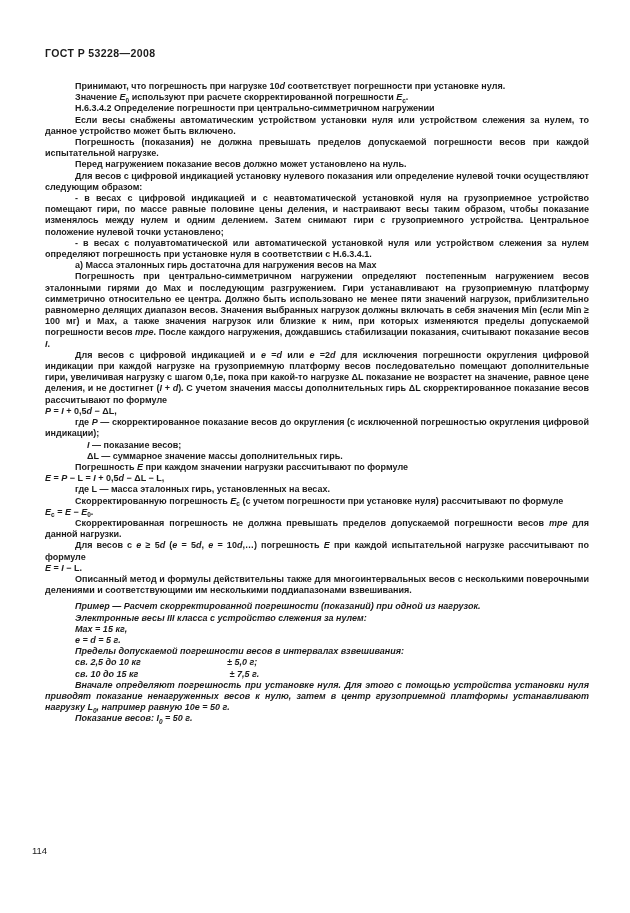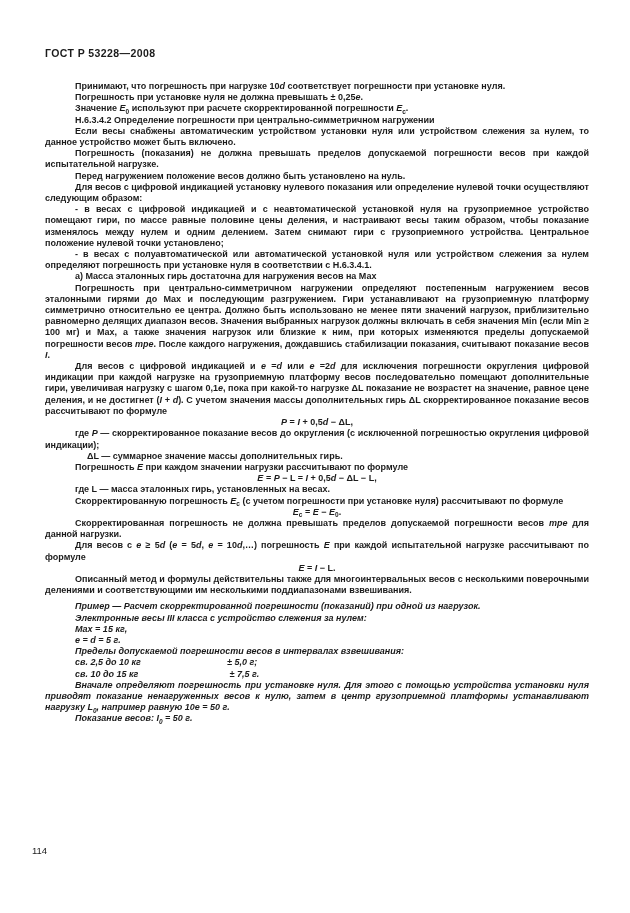--- a/index.html
+++ b/index.html
@@ -12,51 +12,51 @@
     position:absolute; left:45px; top:47px;
     font-size:10.5px; font-weight:bold; letter-spacing:0.4px;
   }
   .content {
     position:absolute; left:45px; top:81px; width:544px;
     font-size:9px; line-height:11.2px;
   }
   .content p { margin:0;font-weight:bold; }
   .p-body    { text-indent:30px; text-align:justify; }
   .p-deflist { text-indent:42px; text-align:justify; }
-  .p-formula { margin:8px 0; text-align:center; }
+  .p-formula { margin:8px 0; }
   .p-example { text-indent:30px; text-align:justify; font-weight:bold; font-style:italic; }
   .p-limits  { padding-left:30px; font-weight:bold; font-style:italic; }
   .limit-range { display:inline-block; width:152px; }
   .p-body + .p-example { margin-top:5px; }
   .page-number { position:absolute; left:32px; top:845px; font-size:9.5px; }
   sub { font-size:6.5px; vertical-align:baseline; position:relative; top:2.5px; }
   i { font-style:italic; }
 </style>
 </head>
 <body>
 
 <div class="page">
   <div class="doc-header">ГОСТ Р 53228—2008</div>
 
   <div class="content">
       <p class="p-body">Принимают, что погрешность при нагрузке 10<i>d</i> соответствует погрешности при установке нуля.</p>
-      <p class="p-body">Погрешность при установке нуля не должна превышать ± 0,25<i>е</i>.</p>
       <p class="p-body">Значение <i>Е</i><sub>0</sub> используют при расчете скорректированной погрешности <i>Е</i><sub>с</sub>.</p>
       <p class="p-body">Н.6.3.4.2 Определение погрешности при центрально-симметричном нагружении</p>
       <p class="p-body">Если весы снабжены автоматическим устройством установки нуля или устройством слежения за нулем, то данное устройство может быть включено.</p>
       <p class="p-body">Погрешность (показания) не должна превышать пределов допускаемой погрешности весов при каждой испытательной нагрузке.</p>
-      <p class="p-body">Перед нагружением положение весов должно быть установлено на нуль.</p>
+      <p class="p-body">Перед нагружением показание весов должно может установлено на нуль.</p>
       <p class="p-body">Для весов с цифровой индикацией установку нулевого показания или определение нулевой точки осуществляют следующим образом:</p>
       <p class="p-body">- в весах с цифровой индикацией и с неавтоматической установкой нуля на грузоприемное устройство помещают гири, по массе равные половине цены деления, и настраивают весы таким образом, чтобы показание изменялось между нулем и одним делением. Затем снимают гири с грузоприемного устройства. Центральное положение нулевой точки установлено;</p>
       <p class="p-body">- в весах с полуавтоматической или автоматической установкой нуля или устройством слежения за нулем определяют погрешность при установке нуля в соответствии с Н.6.3.4.1.</p>
       <p class="p-body">а) Масса эталонных гирь достаточна для нагружения весов на Мах</p>
       <p class="p-body">Погрешность при центрально-симметричном нагружении определяют постепенным нагружением весов эталонными гирями до Мах и последующим разгружением. Гири устанавливают на грузоприемную платформу симметрично относительно ее центра.  Должно быть использовано не менее пяти значений нагрузок, приблизительно равномерно делящих диапазон весов. Значения выбранных нагрузок должны включать в себя значения Min (если Min ≥ 100 мг) и Мах, а также значения нагрузок или близкие к ним, при которых изменяются пределы допускаемой погрешности весов <i>mpe</i>. После каждого нагружения, дождавшись стабилизации показания, считывают показание весов <i>I</i>.</p>
       <p class="p-body">Для весов с цифровой индикацией и <i>е</i> =<i>d</i> или <i>е</i> =2<i>d</i> для исключения погрешности округления цифровой индикации при каждой нагрузке на грузоприемную платформу весов последовательно помещают дополнительные гири, увеличивая нагрузку с шагом 0,1<i>е</i>, пока при какой-то нагрузке ΔL показание не возрастет на значение, равное цене деления, и не достигнет (<i>I</i> + <i>d</i>). С учетом значения массы дополнительных гирь ΔL скорректированное показание весов рассчитывают по формуле</p>
       <p class="p-formula"><i>Р</i> = <i>I</i> + 0,5<i>d</i> − ΔL,</p>
       <p class="p-body">где <i>Р</i> — скорректированное показание весов до округления (с исключенной погрешностью округления цифровой индикации);</p>
+      <p class="p-deflist"><i>I</i> — показание весов;</p>
       <p class="p-deflist">ΔL — суммарное значение массы дополнительных гирь.</p>
       <p class="p-body">Погрешность <i>Е</i> при каждом значении нагрузки рассчитывают по формуле</p>
       <p class="p-formula"><i>Е</i> = <i>Р</i> − L = <i>I</i> + 0,5<i>d</i> − ΔL − L,</p>
       <p class="p-body">где L — масса эталонных гирь, установленных на весах.</p>
       <p class="p-body">Скорректированную погрешность <i>Е</i><sub>с</sub> (с учетом погрешности при установке нуля) рассчитывают по формуле</p>
       <p class="p-formula"><i>Е</i><sub>с</sub> = <i>Е</i> − <i>Е</i><sub>0</sub>.</p>
       <p class="p-body">Скорректированная погрешность не должна превышать пределов допускаемой погрешности весов <i>mpe</i> для данной нагрузки.</p>
       <p class="p-body">Для весов с <i>е</i> ≥ 5<i>d</i> (<i>е</i> = 5<i>d</i>, <i>е</i> = 10<i>d</i>,…) погрешность <i>Е</i> при каждой испытательной нагрузке рассчитывают по формуле</p>
       <p class="p-formula"><i>Е</i> = <i>I</i> − L.</p>
       <p class="p-body">Описанный метод и формулы действительны также для многоинтервальных весов с несколькими поверочными делениями и соответствующими им несколькими поддиапазонами взвешивания.</p>

